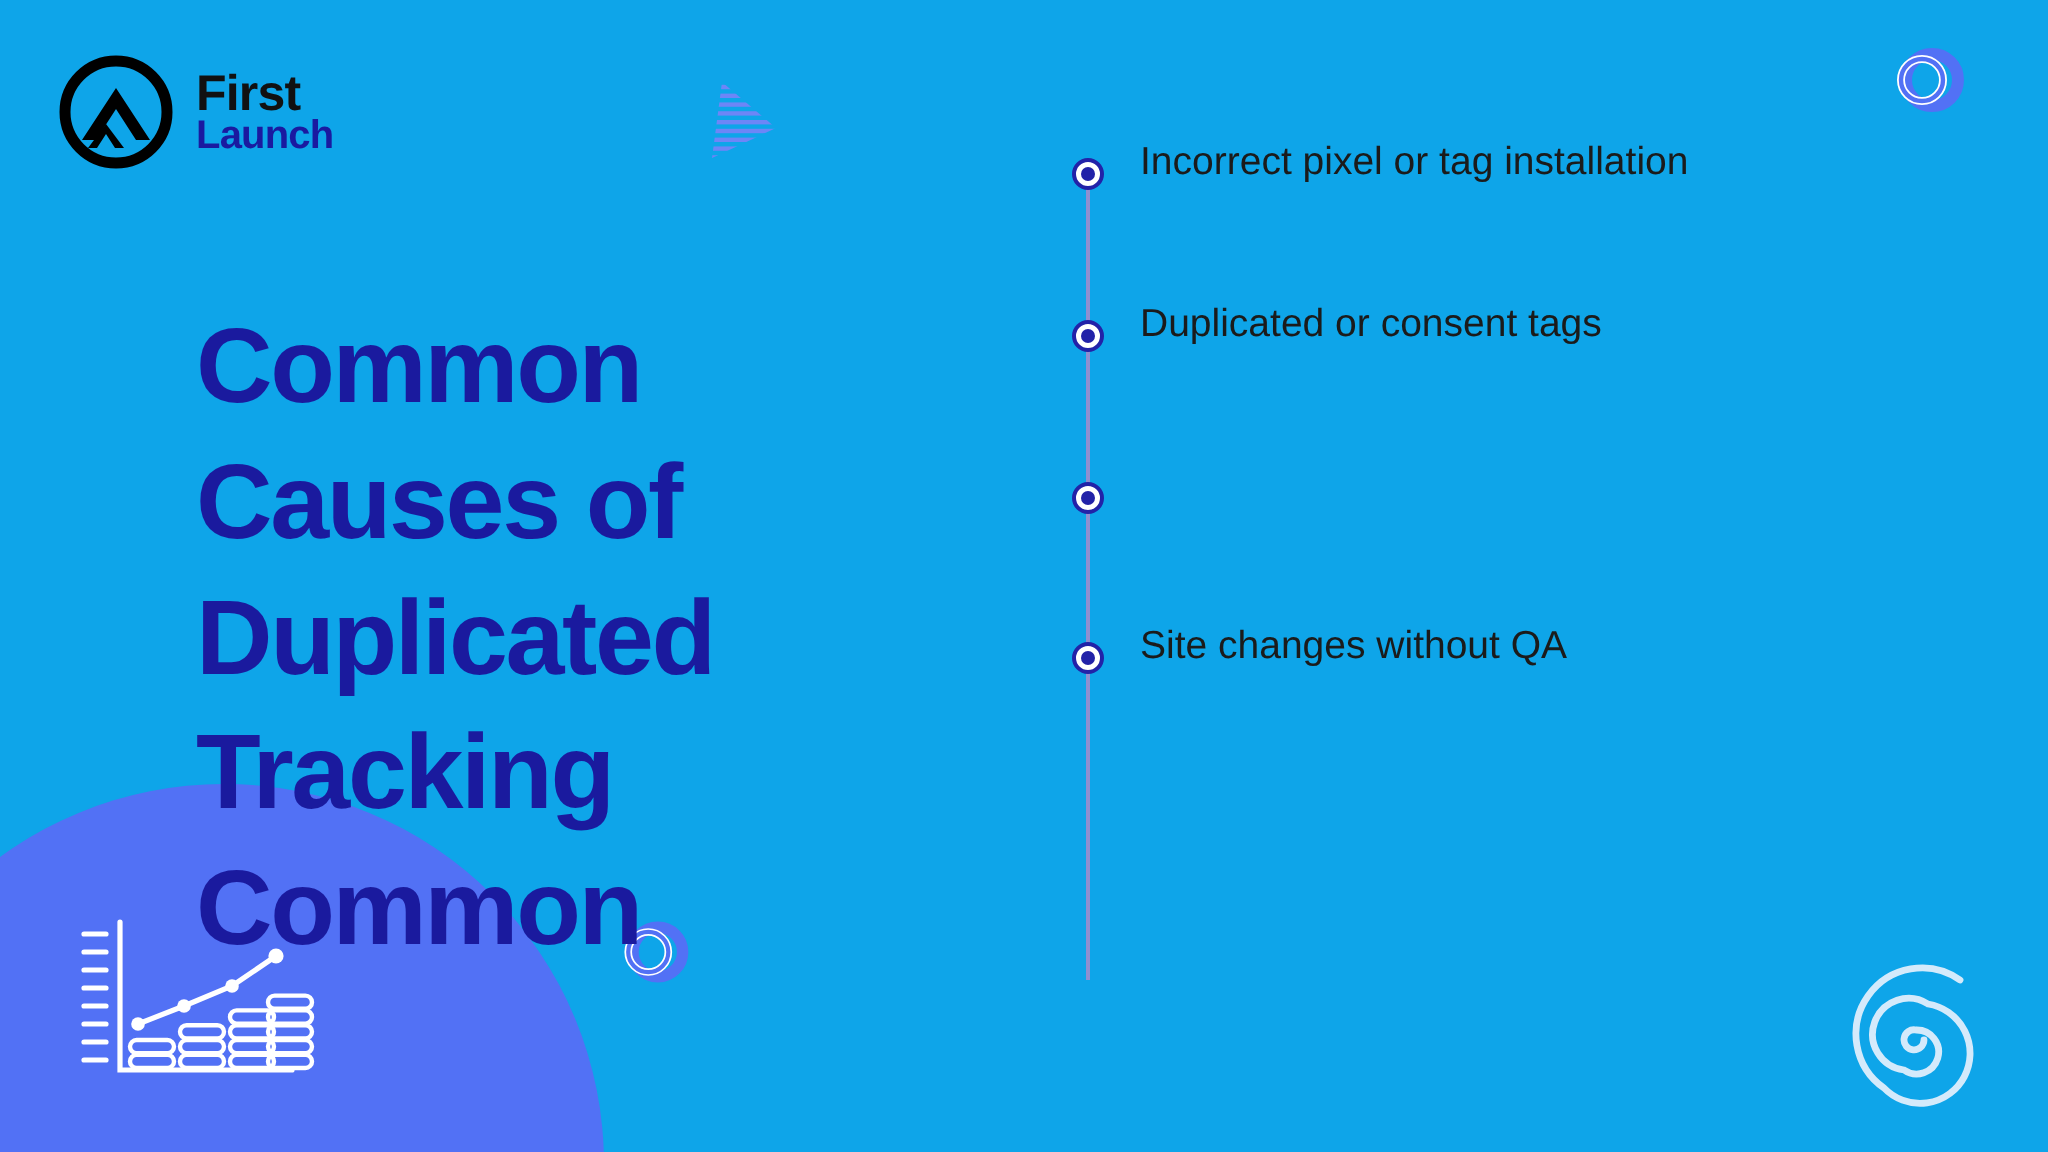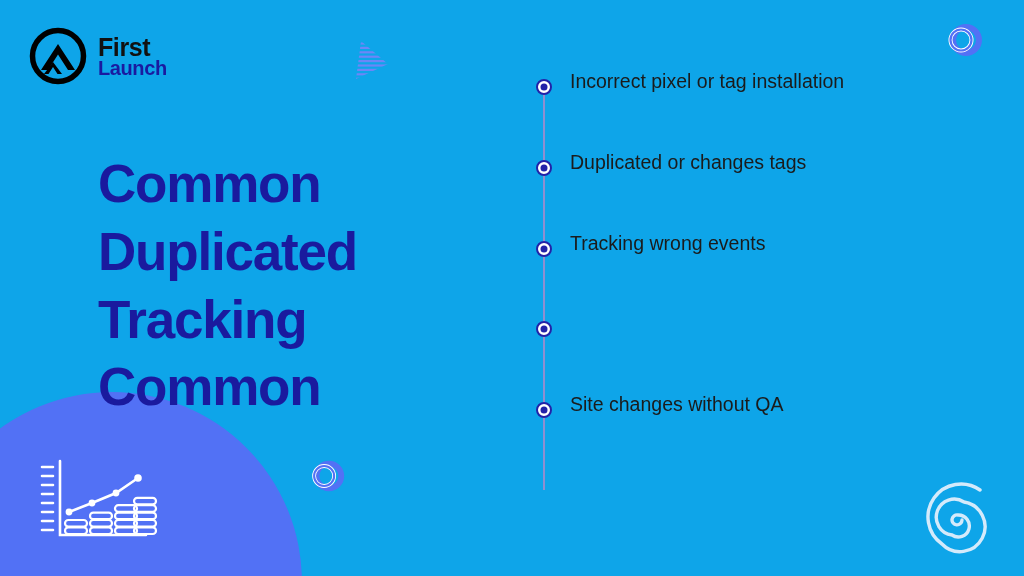--- a/index.html
+++ b/index.html
@@ -244,38 +244,35 @@
       <path d="M25 36 L34 48 L29.5 48 L25 41 L20.5 48 L16 48 Z" fill="#000000"></path>
     </svg>
     <span class="brand-words">
       <span class="brand-first">First</span>
       <span class="brand-launch">Launch</span>
     </span>
   </div>
 
   <h1 class="headline">
     <span class="hl-line">Common</span>
+    <span class="hl-line">Causes of</span>
     <span class="hl-line">Duplicated</span>
     <span class="hl-line">Tracking Common</span>
   </h1>
 
   <div class="timeline">
     <div class="timeline-axis"></div>
     <ul class="timeline-list">
       <li class="timeline-item">
         <span class="bullet"></span>
         <span class="item-text">Incorrect pixel or tag installation</span>
       </li>
       <li class="timeline-item">
         <span class="bullet"></span>
-        <span class="item-text">Duplicated or changes tags</span>
-      </li>
-      <li class="timeline-item">
-        <span class="bullet"></span>
-        <span class="item-text">Tracking wrong events</span>
+        <span class="item-text">Duplicated or consent tags</span>
       </li>
       <li class="timeline-item">
         <span class="bullet"></span>
       </li>
       <li class="timeline-item">
         <span class="bullet"></span>
         <span class="item-text">Site changes without QA</span>
       </li>
     </ul>
   </div>

